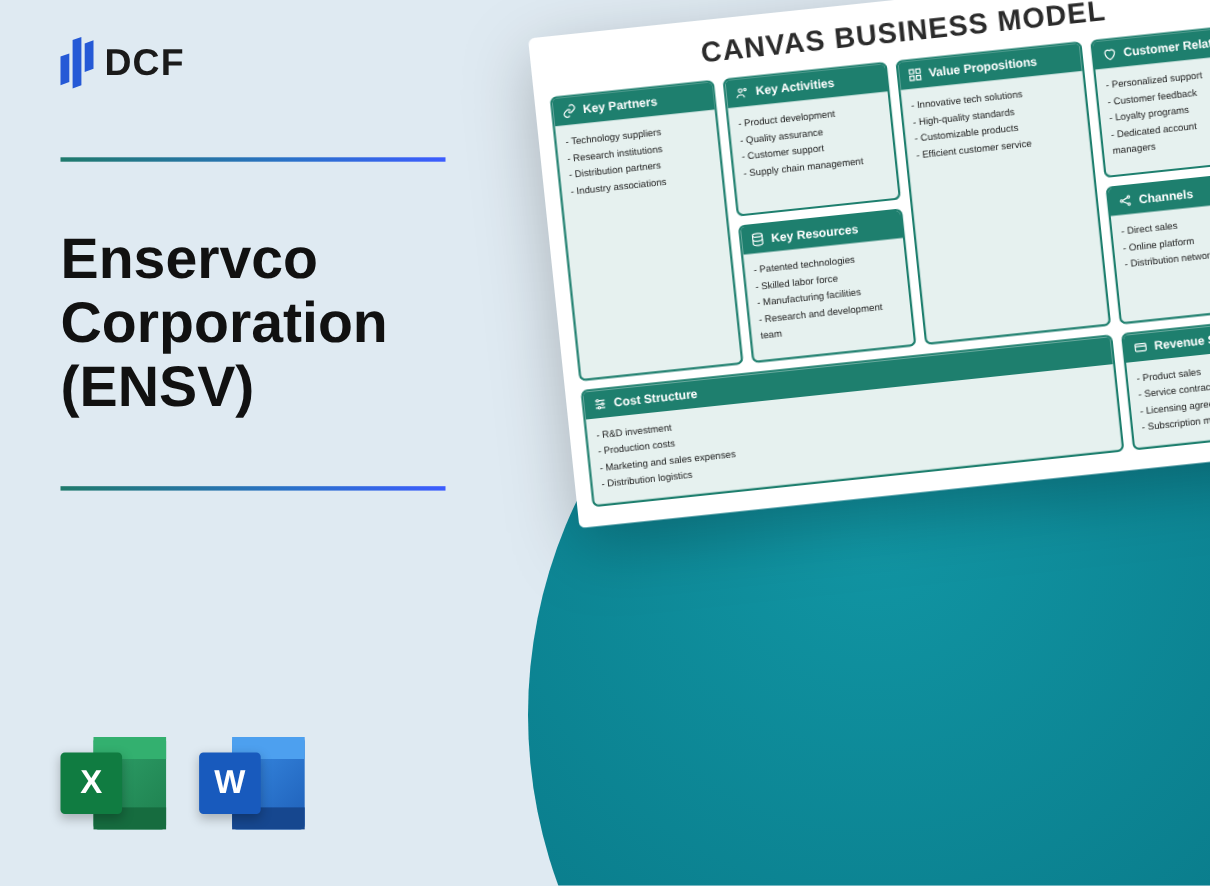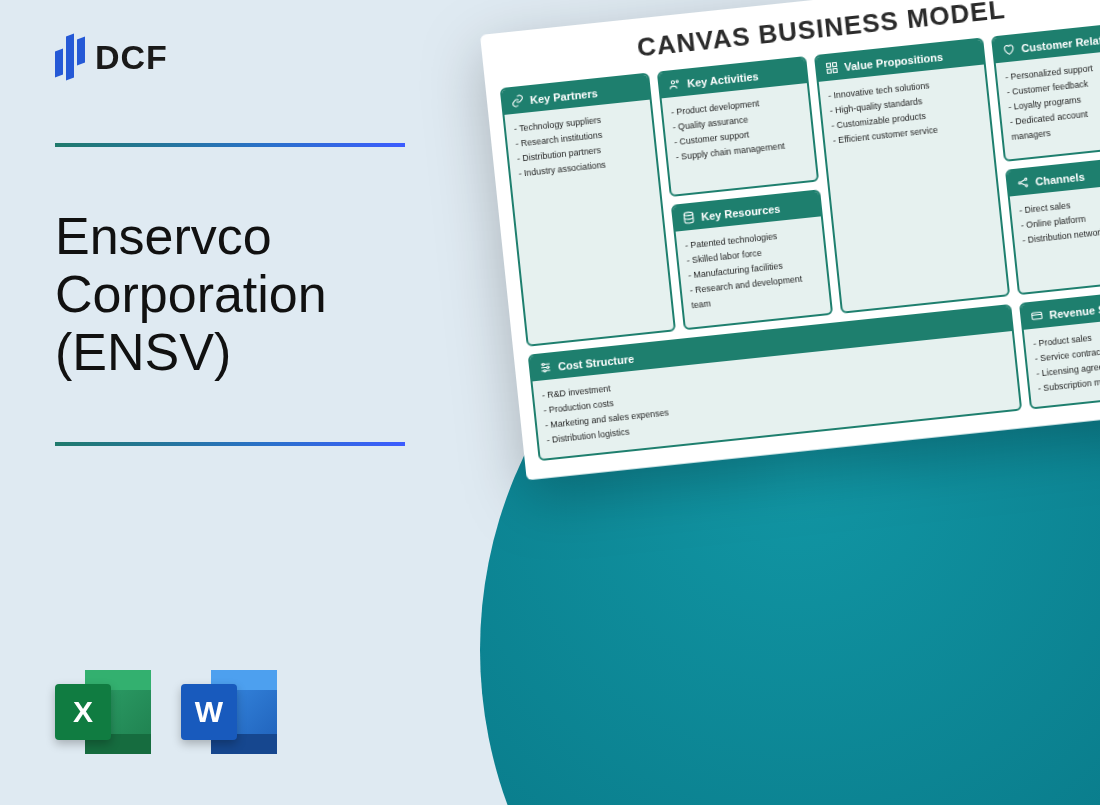--- a/index.html
+++ b/index.html
@@ -50,21 +50,21 @@
   .hr-grad {
     height: 4px;
     width: 350px;
     background: linear-gradient(90deg, #1f7a6c 0%, #2a71c9 60%, #3c5cff 100%);
     margin-bottom: 60px;
   }
   .hr-grad.bottom { margin-top: 60px; margin-bottom: 0; }
 
   .main-title {
     font-size: 52px;
-    font-weight: 400;
+    font-weight: 700;
     line-height: 1.12;
     color: #111;
   }
 
   
   .app-icons {
     position: absolute;
     left: 55px;
     bottom: 45px;
     display: flex;

